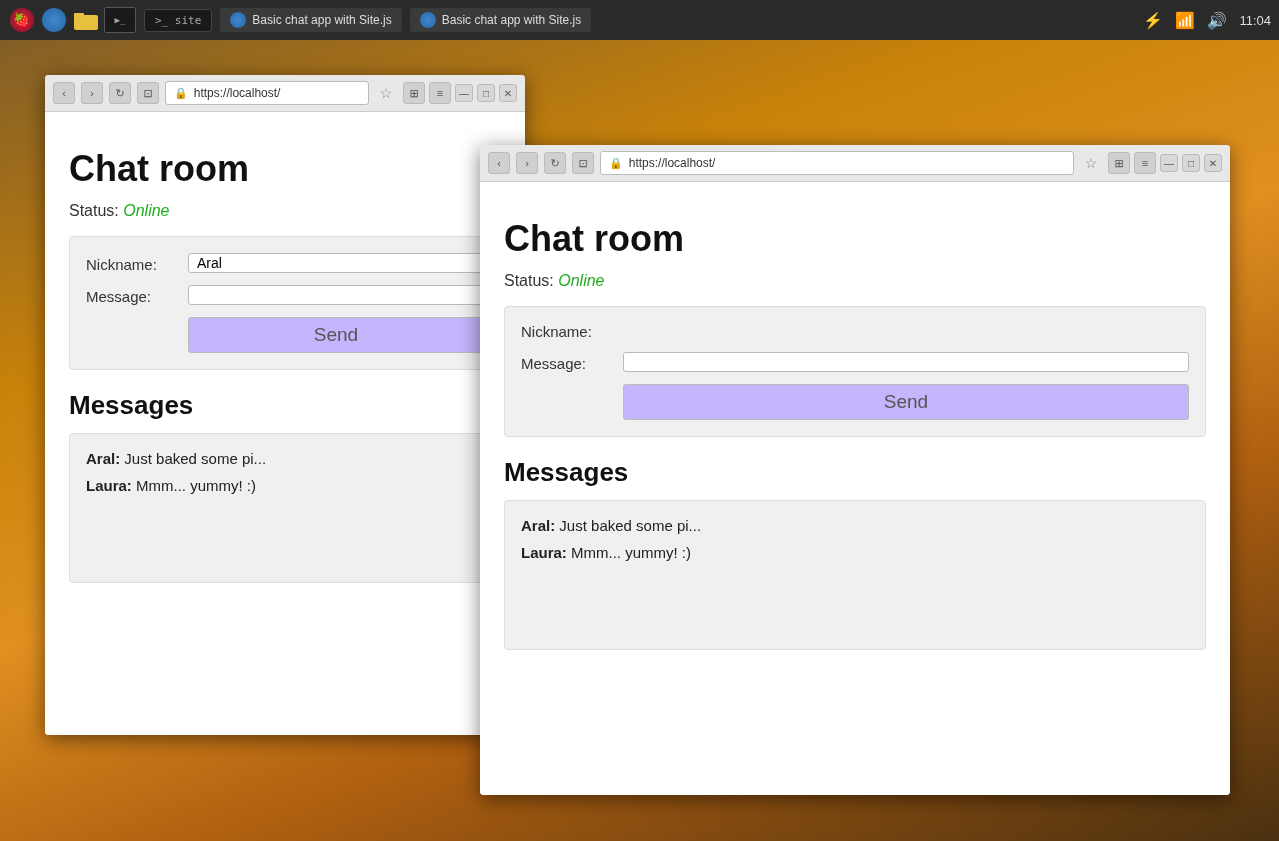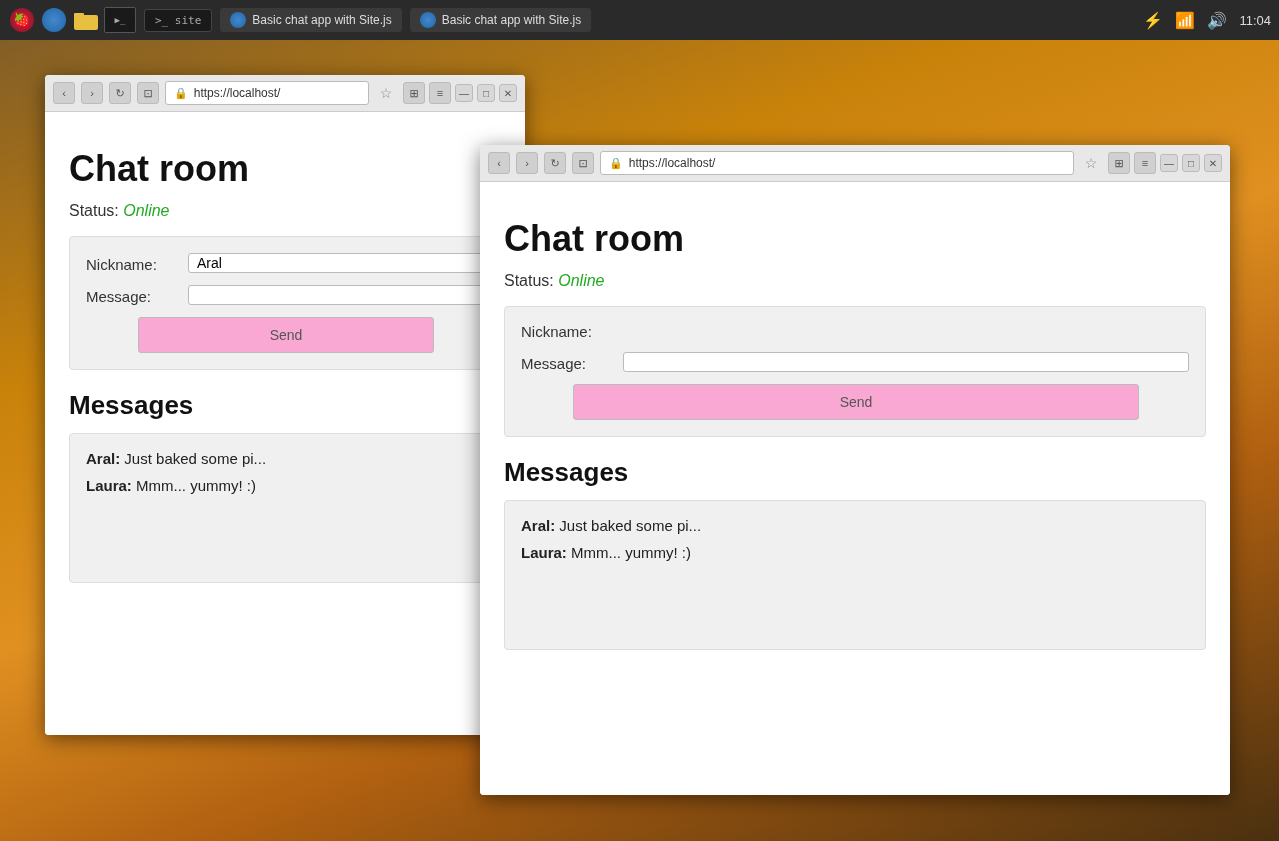--- a/index.html
+++ b/index.html
@@ -286,26 +286,26 @@
       border-radius: 3px;
       padding: 0 8px;
       font-size: 14px;
       background: white;
       outline: none;
     }
 
     .send-btn {
       display: block;
       width: calc(100% - 102px);
-      margin-left: 52px;
+      margin-left: 102px;
       height: 36px;
-      background: #f9a8d4;
-      border: 1px solid #bbb;
-      border-radius: 3px;
-      font-size: 14px;
+      background: #c4b5fd;
+      border: 1px solid #bbb;
+      border-radius: 3px;
+      font-size: 19px;
       color: #555;
       cursor: pointer;
     }
 
     .messages-title {
       font-size: 26px;
       font-weight: bold;
       color: #111;
       margin-bottom: 12px;
     }

